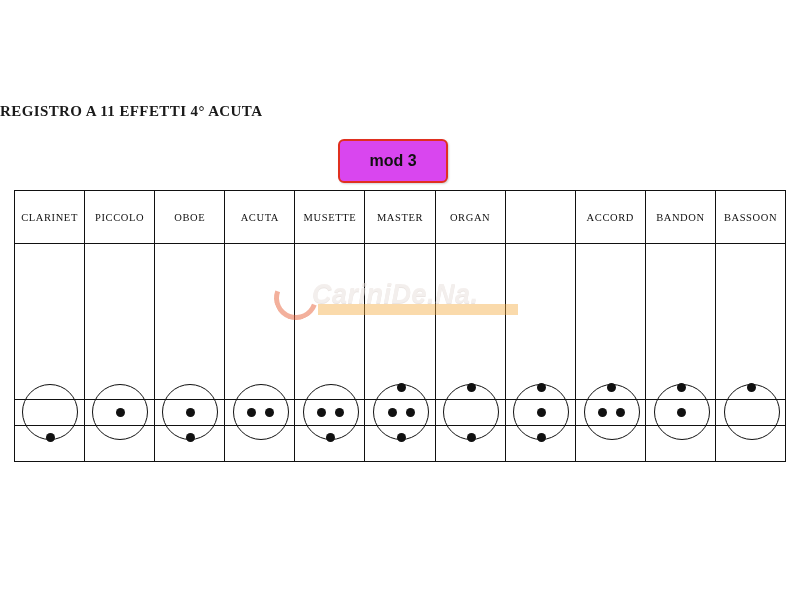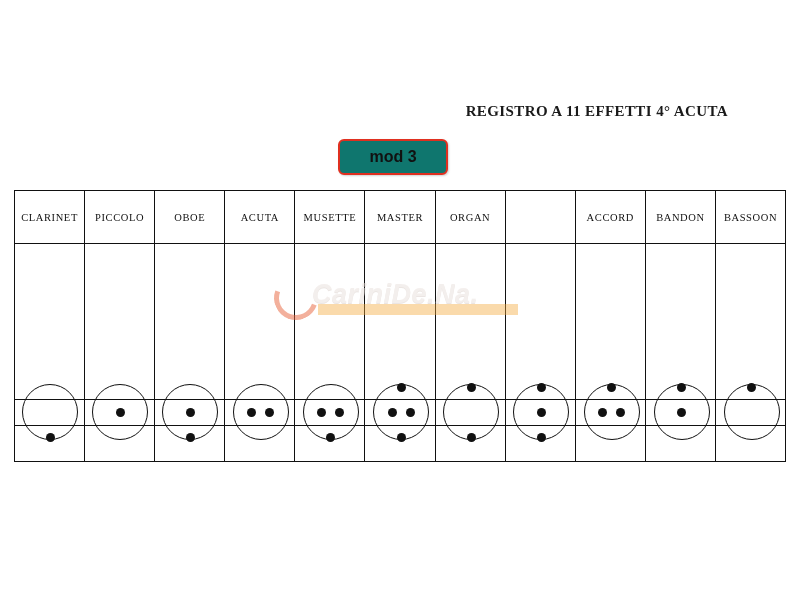--- a/index.html
+++ b/index.html
@@ -21,36 +21,36 @@
     width: 800px;
     height: 600px;
   }
 
   
   #title {
     position: absolute;
     left: 0;
     top: 103px;
     width: 728px;
-    text-align: right;
+    text-align: left;
     font-family: "Liberation Serif", serif;
     font-size: 15px;
     font-weight: bold;
     letter-spacing: 0.4px;
     color: #1a1a1a;
   }
 
   
   #mod-badge {
     position: absolute;
     left: 338px;
     top: 139px;
     width: 110px;
-    height: 36px;
-    background: #0f766e;
+    height: 44px;
+    background: #d946ef;
     border: 2px solid #e03020;
     border-radius: 6px;
     box-sizing: border-box;
     display: flex;
     align-items: center;
     justify-content: center;
     font-family: "Liberation Sans", sans-serif;
     font-size: 16px;
     font-weight: bold;
     color: #111111;

